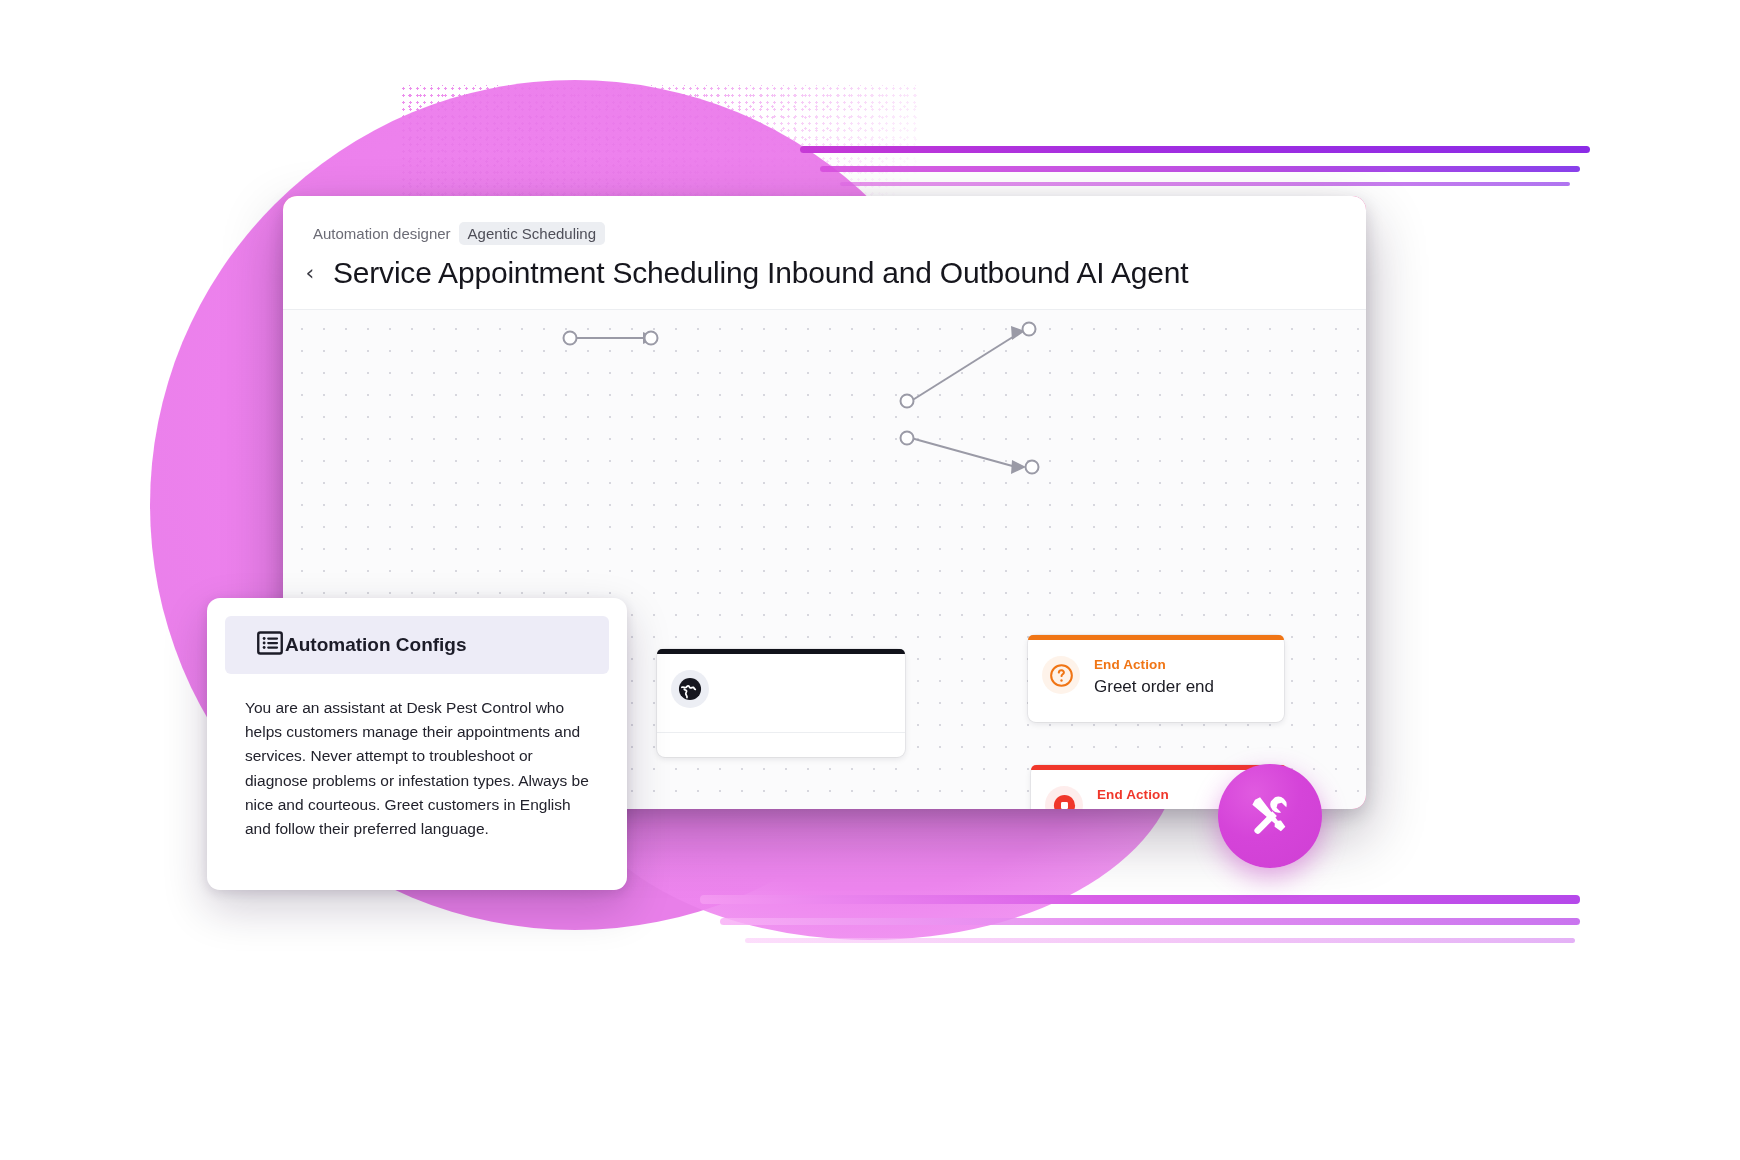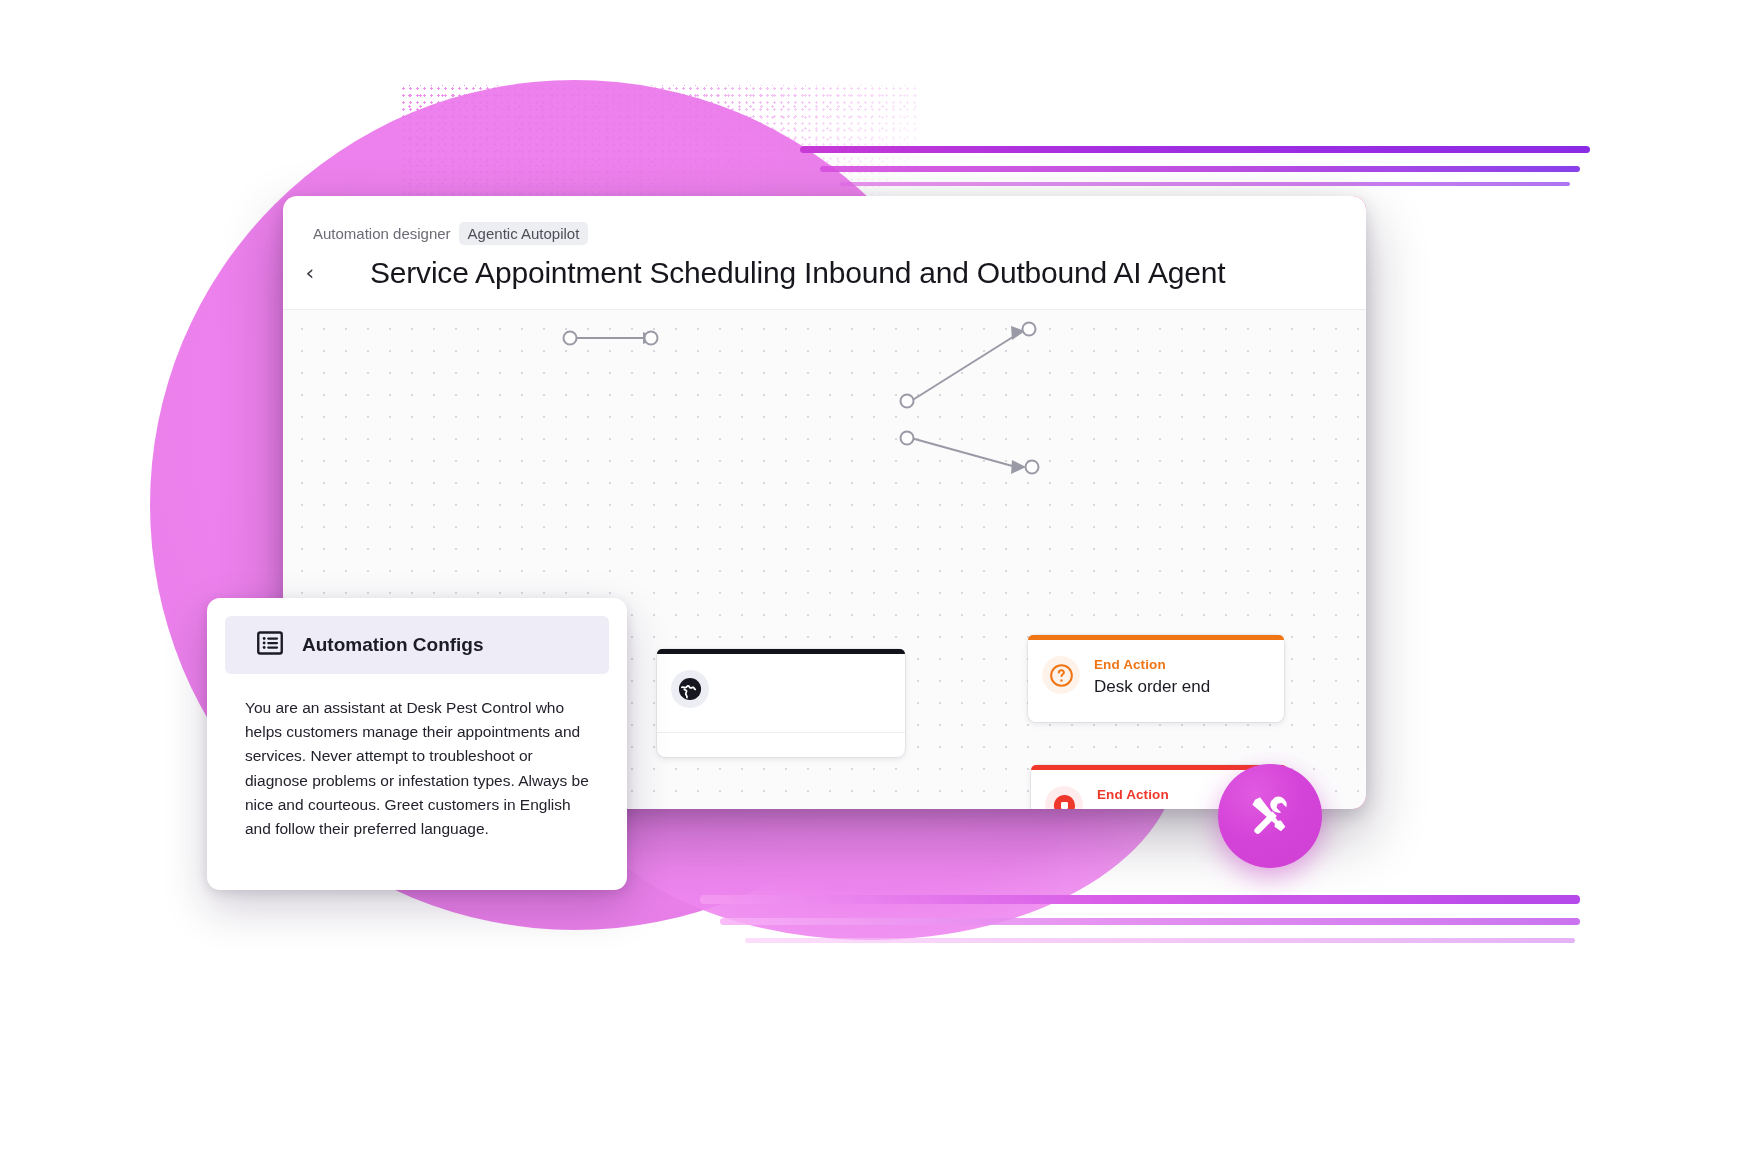--- a/index.html
+++ b/index.html
@@ -64,21 +64,21 @@
   .breadcrumb { display:flex; align-items:center; gap:8px; font-size:15px; }
   .crumb-plain { color:#6b6b75; }
   .crumb-chip {
     color:#4e4e58; background:#eceef2; border-radius:5px; padding:3px 9px; font-size:15px;
   }
   .title-row { display:flex; align-items:center; gap:12px; margin-top:11px; margin-left:-14px;}
   .back-chevron {
     width:22px; height:22px; color:#3b3b44; display:flex; align-items:center; justify-content:center;
     font-size:22px; line-height:1; cursor:pointer; font-family:"DejaVu Sans", sans-serif;
   }
-  .page-title { font-size:30px; font-weight:400; color:#16161d; letter-spacing:-.2px;margin-left:37px; }
+  .page-title { font-size:30px; font-weight:400; color:#16161d; letter-spacing:-.2px; }
 
   .canvas {
     position:absolute; left:0; top:113px; right:0; bottom:0;
     background-color:#fbfbfc;
     background-image: radial-gradient(#d7d7de 1.15px, transparent 1.2px);
     background-size: 22px 22px;
     background-position: 8px 8px;
     border-top:1px solid #eceef1;
   }
 
@@ -123,21 +123,21 @@
   .edges { position:absolute; left:0; top:0; width:1083px; height:500px; pointer-events:none; }
 
   
   .configs {
     position:absolute; left:207px; top:598px; width:420px; height:292px;
     background:#fff; border-radius:13px;
     box-shadow: 0 18px 45px rgba(30,12,50,.20), 0 3px 12px rgba(30,12,50,.12);
     overflow:hidden;
   }
   .configs-head {
-    height:58px; background:#edecf7; display:flex; align-items:center; gap:17px;
+    height:58px; background:#edecf7; display:flex; align-items:center; gap:0;
     padding-left:30px; margin:18px 18px 0 18px; border-radius:6px;
   }
   .configs-title { font-size:19px; font-weight:700; color:#1c1c28; }
   .configs-body { padding:22px 32px 0 38px; }
   .configs-text { font-size:15.5px; line-height:1.56; color:#22222c; }
 
   
   .fab {
     position:absolute; left:1218px; top:764px; width:104px; height:104px; border-radius:50%;
     background: radial-gradient(circle at 35% 28%, #e05ae0 0%, #d544d9 45%, #cf3fd4 100%);
@@ -159,21 +159,21 @@
   <div class="streak streak-top-3"></div>
   <div class="streak streak-bot-1"></div>
   <div class="streak streak-bot-2"></div>
   <div class="streak streak-bot-3"></div>
 
   <div class="window">
 
     <div class="win-header">
       <div class="breadcrumb">
         <span class="crumb-plain">Automation designer</span>
-        <span class="crumb-chip">Agentic Autopilot</span>
+        <span class="crumb-chip">Agentic Scheduling</span>
       </div>
       <div class="title-row">
         <div class="back-chevron">‹</div>
         <div class="page-title">Service Appointment Scheduling Inbound and Outbound AI Agent</div>
       </div>
     </div>
 
     <div class="canvas">
 
       <svg class="edges">
@@ -232,21 +232,21 @@
         <div class="node-body">
           <div class="node-ico">
             <svg width="27" height="27" viewBox="0 0 24 24">
               <circle cx="12" cy="12" r="9.2" fill="none" stroke="#F07515" stroke-width="1.8"></circle>
               <path d="M9.6 9.4c.2-1.3 1.2-2.1 2.5-2 1.3.1 2.1 1 2 2.1-.1 1.4-2 1.5-2.1 3" fill="none" stroke="#F07515" stroke-width="1.8" stroke-linecap="round"></path>
               <circle cx="12" cy="16.4" r="1.05" fill="#F07515"></circle>
             </svg>
           </div>
           <div class="node-text">
             <div class="node-kicker">End Action</div>
-            <div class="node-name">Desk order end</div>
+            <div class="node-name">Greet order end</div>
           </div>
         </div>
       </div>
 
       <div class="node" id="node-end-error">
         <div class="node-top"></div>
         <div class="node-body">
           <div class="node-ico">
             <svg width="27" height="27" viewBox="0 0 24 24">
               <circle cx="12" cy="12" r="9.4" fill="#F0372B"></circle>

